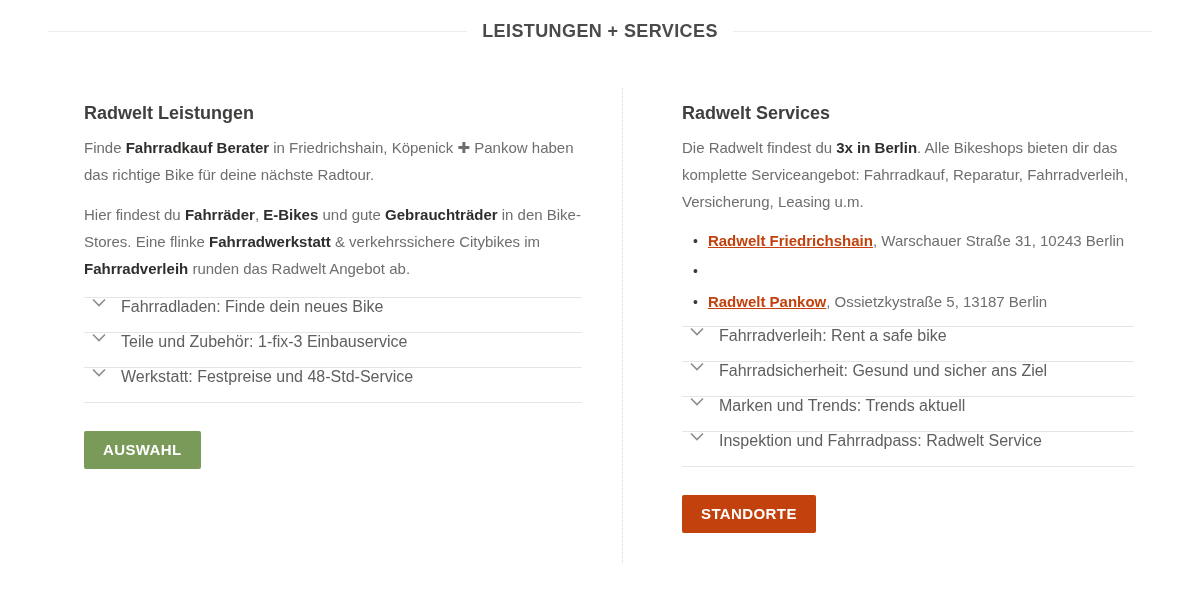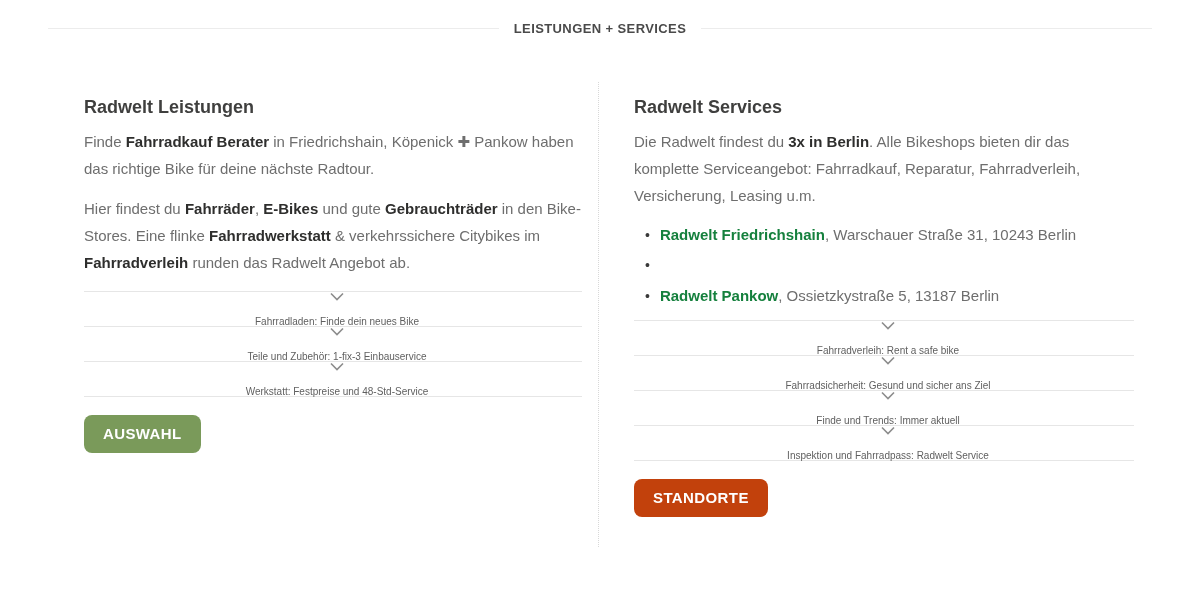--- a/index.html
+++ b/index.html
@@ -14,32 +14,33 @@
 
   
   .section-header {
     display: flex;
     align-items: center;
     margin: 21px 48px 0 48px;
     gap: 15px;
   }
   .hline { flex: 1; height: 1px; background: #ececec; }
   .section-title {
-    font-size: 13px;
+    font-size: 18px;
     font-weight: bold;
     color: #4a4a4a;
     letter-spacing: 0.4px;
     white-space: nowrap;
   }
 
   
   .columns {
     display: flex;
     margin: 46px 66px 0 84px;
     min-height: 462px;
+    gap: 24px;
   }
   .col-left  { flex: 0 0 498px; }
   .v-divider {
     border-left: 1px dotted #d8d8d8;
     margin-left: 16px;
     margin-right: 35px;
   }
   .col-right { flex: 1; padding-bottom: 30px; }
 
   .col-heading {
@@ -67,45 +68,44 @@
   .loc {
     font-size: 15px;
     color: #6e6e6e;
     line-height: 17px;
     margin-bottom: 13px;
     display: flex;
     gap: 10px;
     align-items: baseline;
   }
   .loc .bullet { color: #3a3a3a; font-size: 14px; }
-  .loc .b { color: #15803d; }
+  .loc .b { color: #c2410c; text-decoration: underline; }
 
   
   .accordion { margin-top: 15px; border-bottom: 1px solid #e6e6e6; }
   .acc-row {
     display: flex;
-    align-items: center;
+    align-items: flex-start;
     height: 35px;
     border-top: 1px solid #e6e6e6;
     padding-left: 8px;
     gap: 15px;
-    font-size: 10px;
+    font-size: 16px;
     color: #5f5f5f;
     cursor: pointer;
-    flex-direction: column;
   }
   .chev { display: inline-flex; flex: none; }
 
   
   .btn {
     display: inline-block;
-    margin-top: 18px;
+    margin-top: 28px;
     padding: 10px 19px 11px 19px;
     border: none;
-    border-radius: 8px;
+    border-radius: 2px;
     color: #ffffff;
     font-family: inherit;
     font-size: 15px;
     font-weight: bold;
     letter-spacing: 0.4px;
     cursor: pointer;
   }
 </style>
 </head>
 <body>
@@ -199,21 +199,21 @@
           </span>
           <span>Fahrradsicherheit: Gesund und sicher ans Ziel</span>
         </div>
 
         <div class="acc-row">
           <span class="chev">
             <svg width="14" height="9" viewBox="0 0 14 9">
               <polyline points="1,1.5 7,7.5 13,1.5" stroke="#8c8c8c" stroke-width="1.6" fill="none"></polyline>
             </svg>
           </span>
-          <span>Finde und Trends: Immer aktuell</span>
+          <span>Marken und Trends: Trends aktuell</span>
         </div>
 
         <div class="acc-row">
           <span class="chev">
             <svg width="14" height="9" viewBox="0 0 14 9">
               <polyline points="1,1.5 7,7.5 13,1.5" stroke="#8c8c8c" stroke-width="1.6" fill="none"></polyline>
             </svg>
           </span>
           <span>Inspektion und Fahrradpass: Radwelt Service</span>
         </div>

